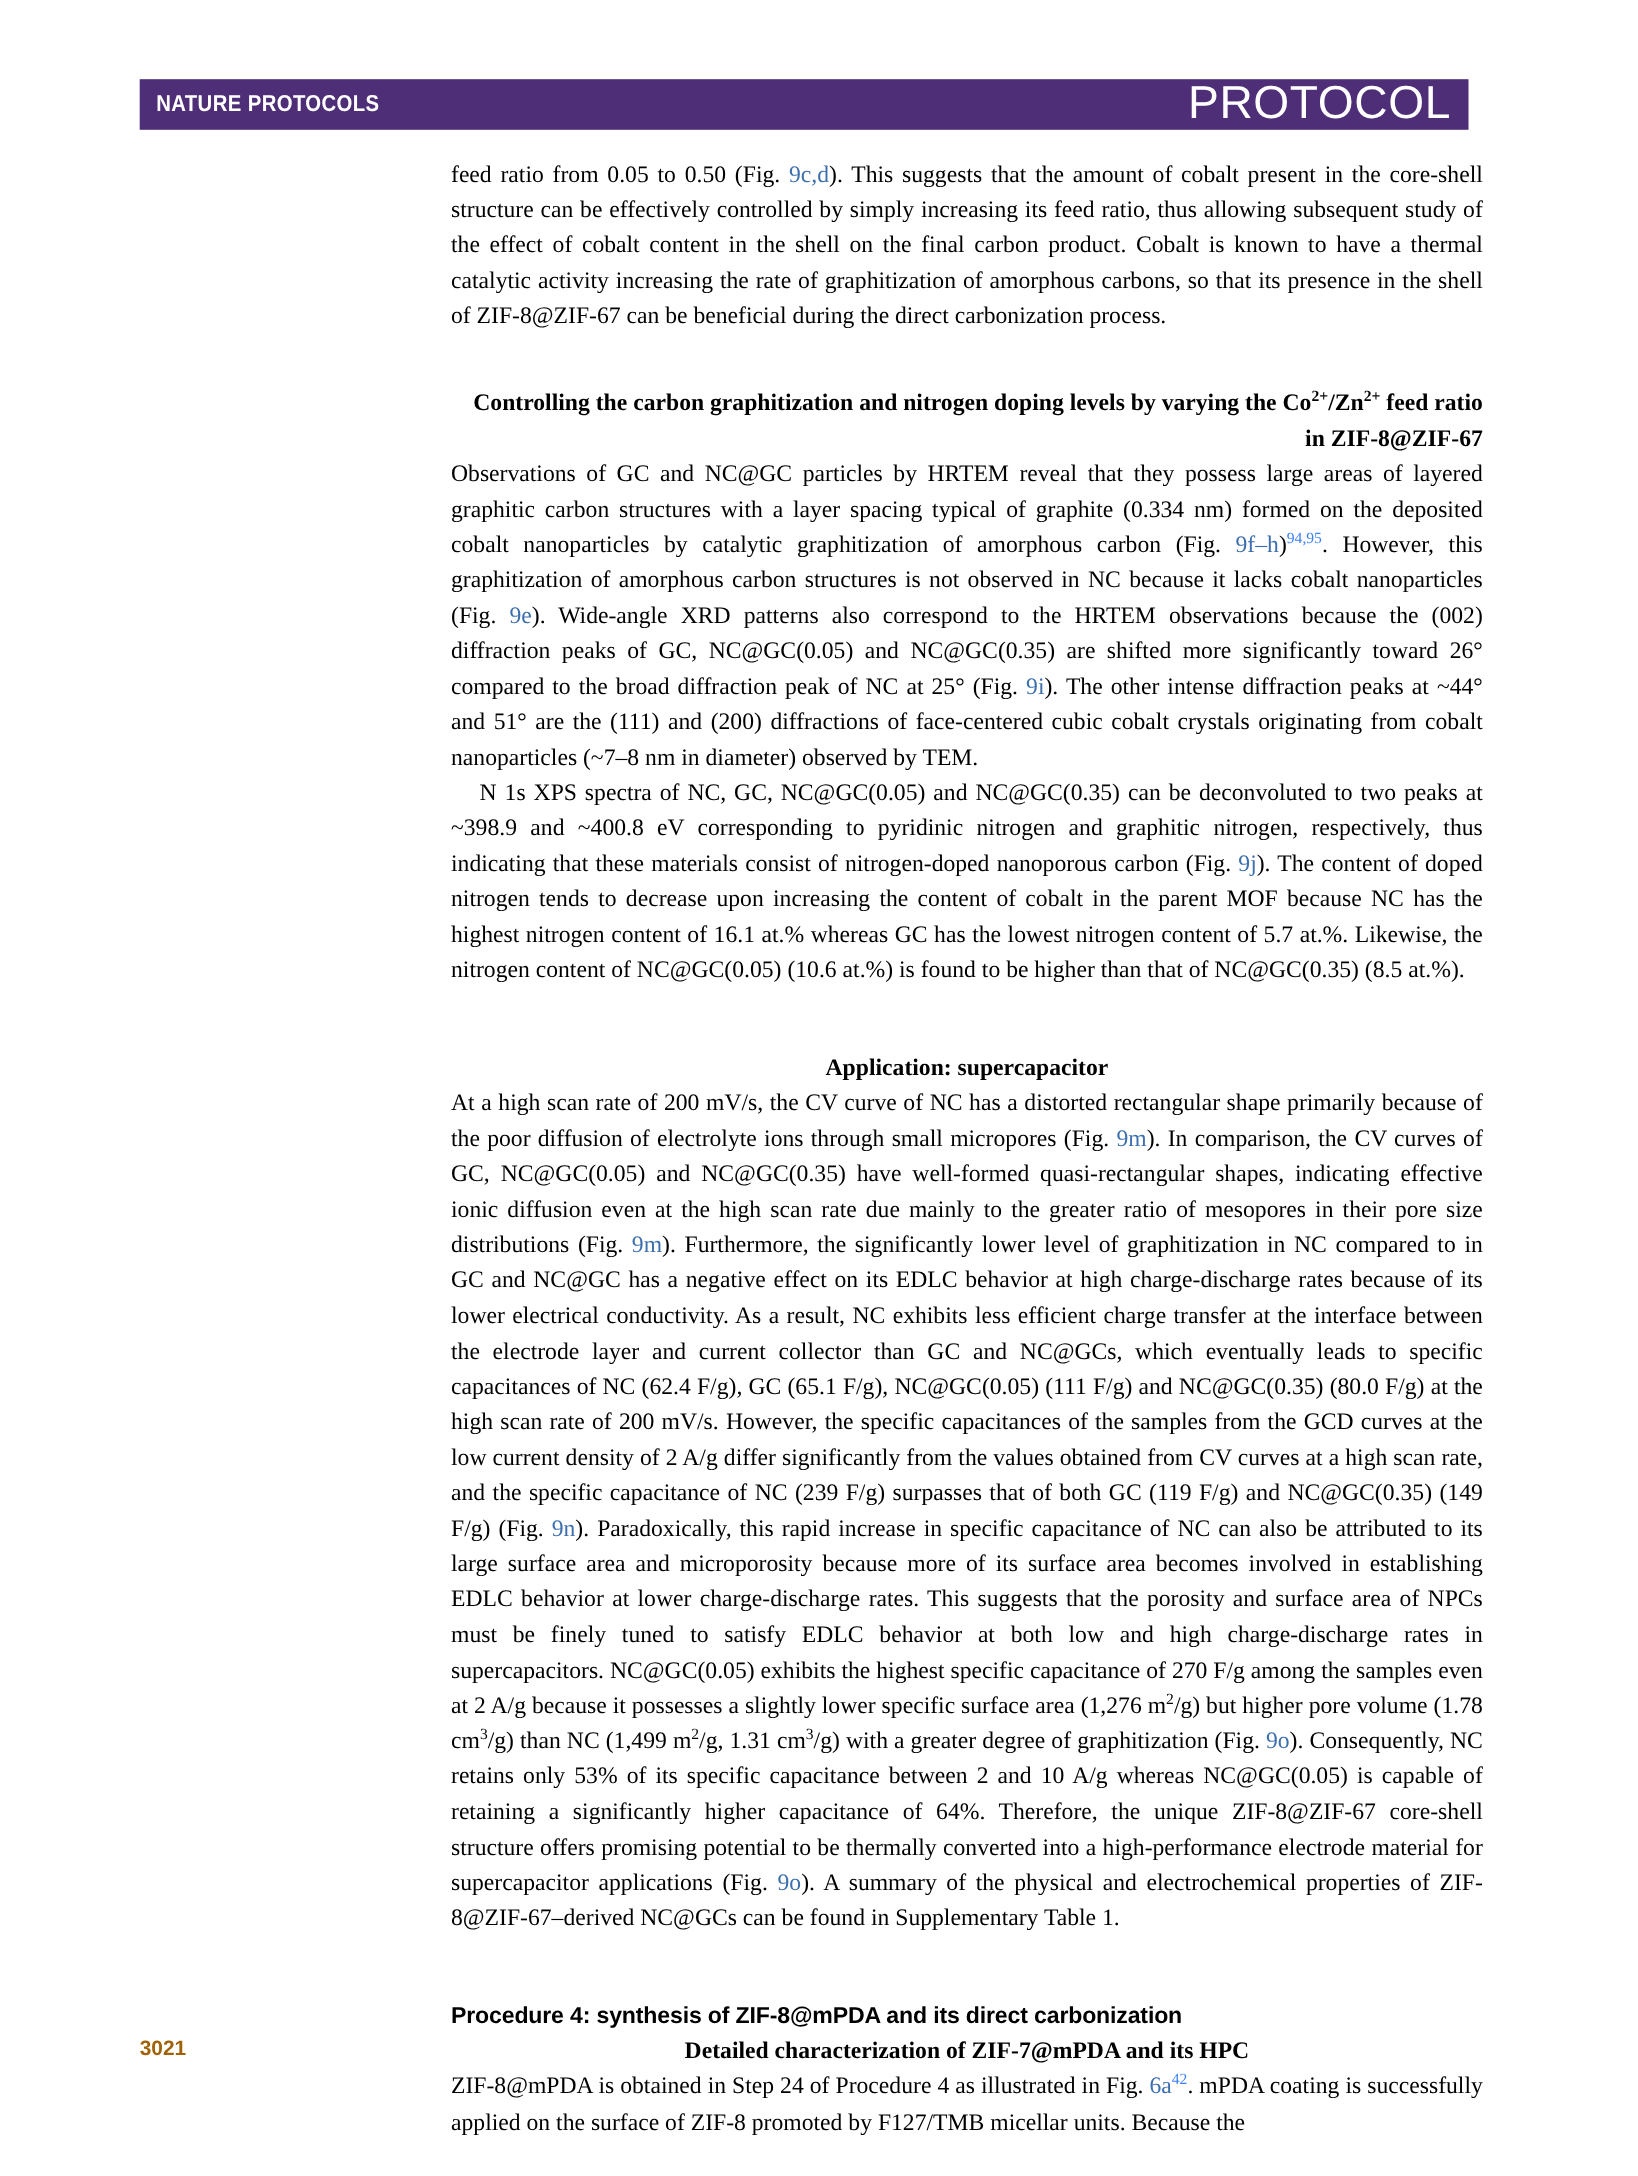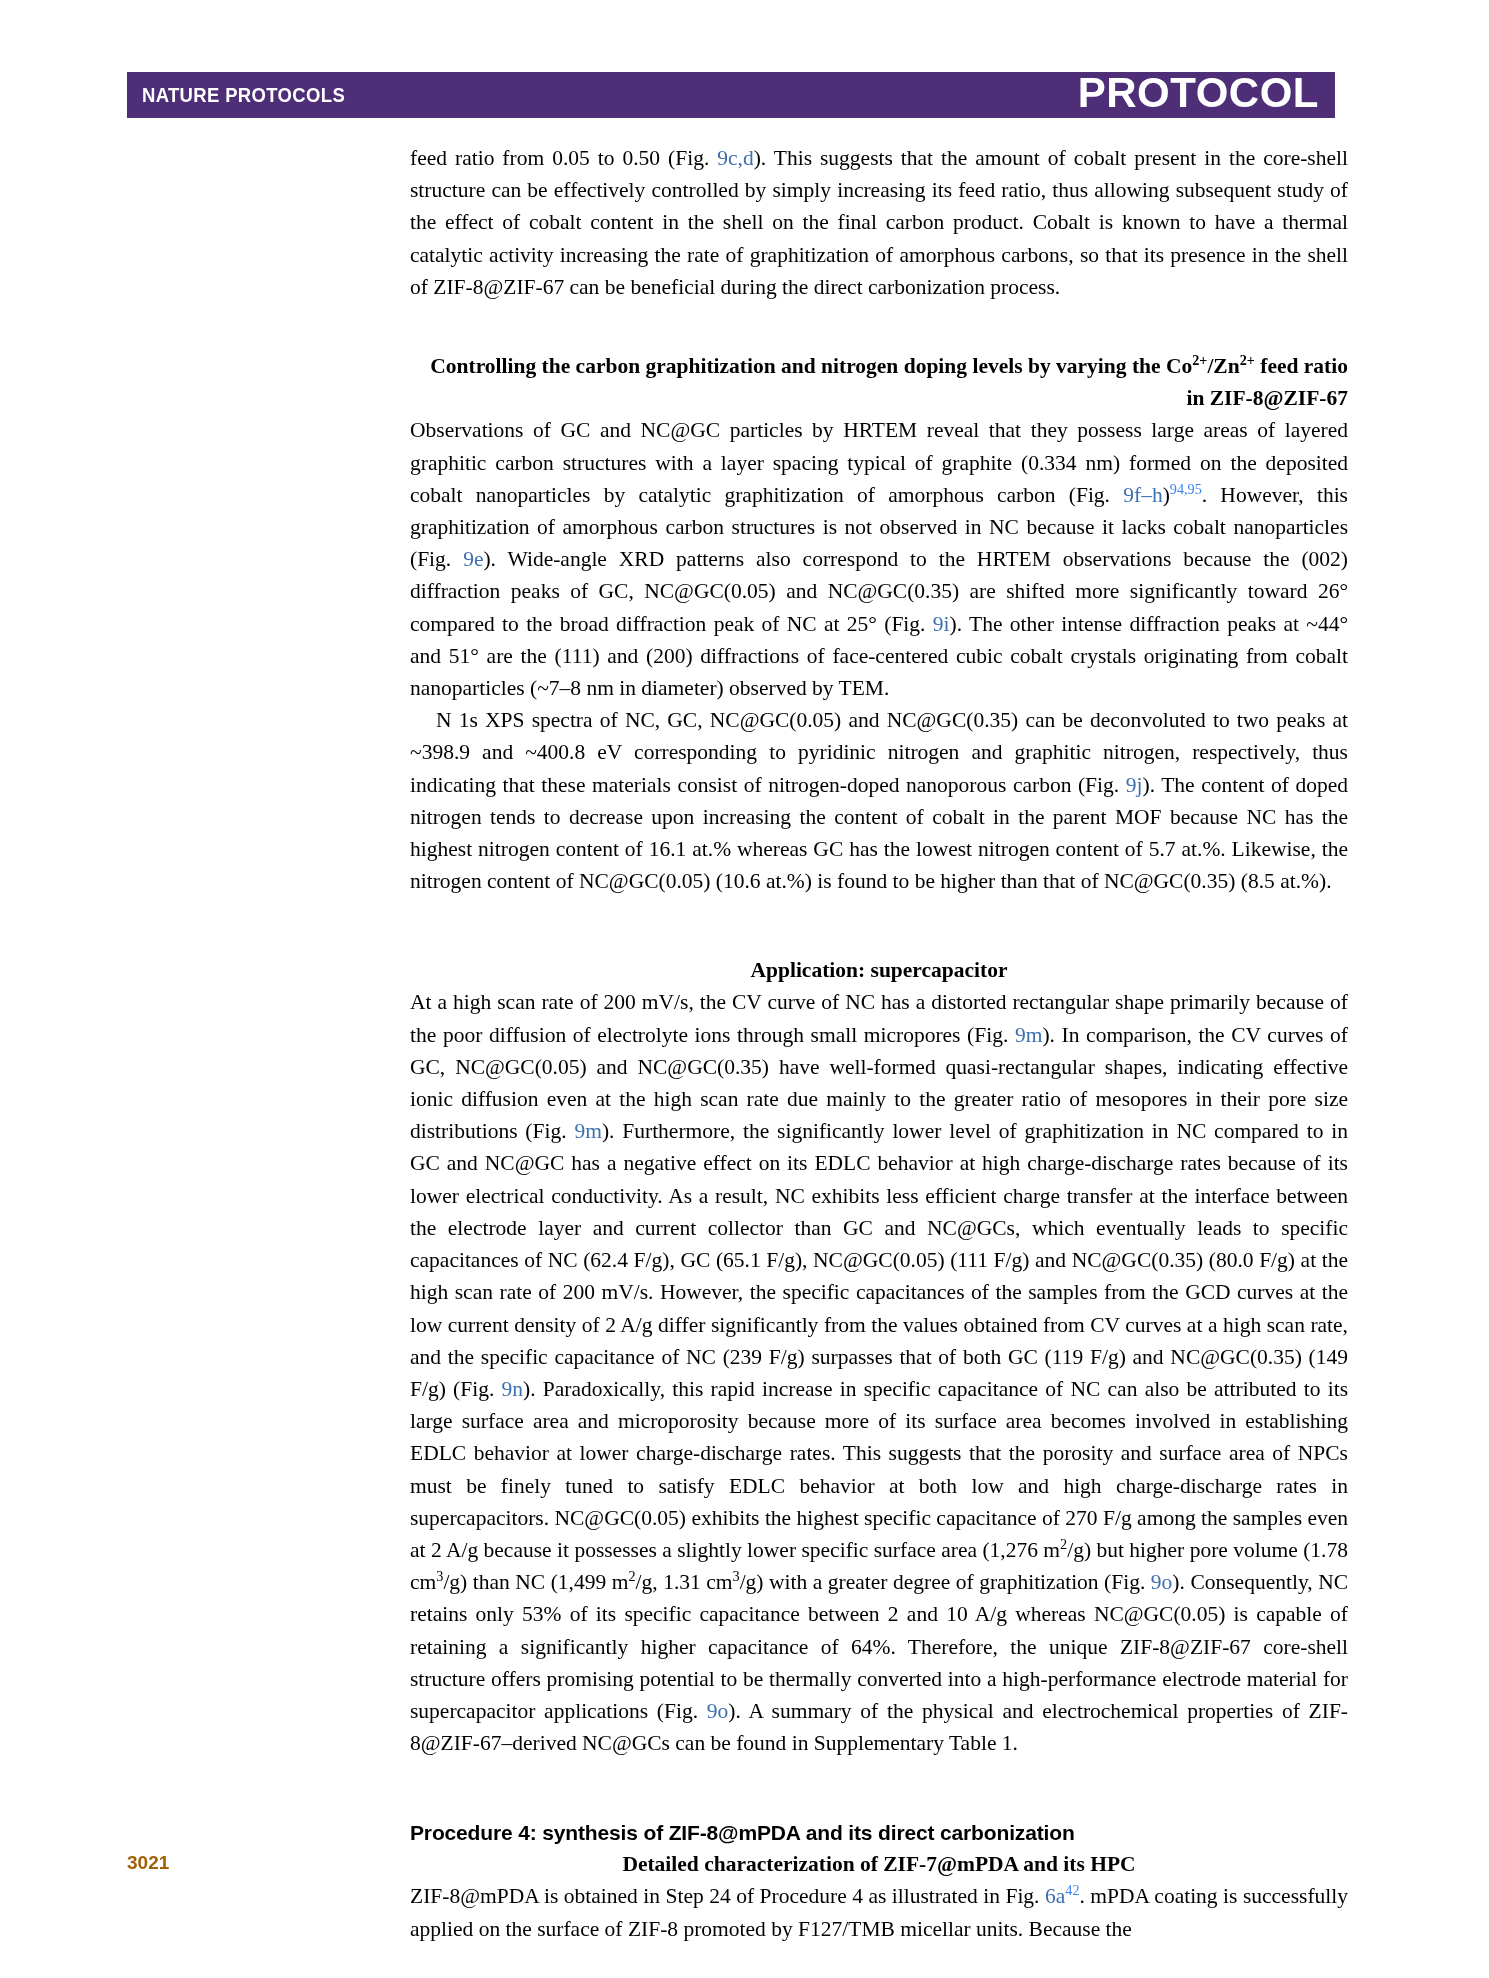--- a/index.html
+++ b/index.html
@@ -33,21 +33,21 @@
     font-weight: bold;
     font-size: 21px;
     letter-spacing: 0.4px;
     color: #ffffff;
     padding-left: 17px;
     transform: scaleX(0.88);
     transform-origin: left center;
   }
   .article-type {
     font-family: "Liberation Sans", sans-serif;
-    font-weight: bold;
+    font-weight: normal;
     font-size: 42px;
     line-height: 42px;
     color: #ffffff;
     padding-right: 16px;
     letter-spacing: 0.5px;
     position: relative;
     top: -2px;
   }
 
   

